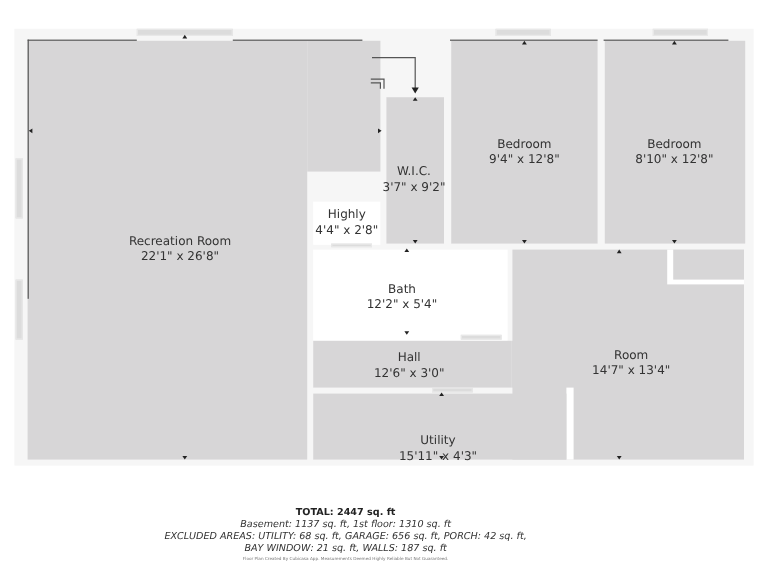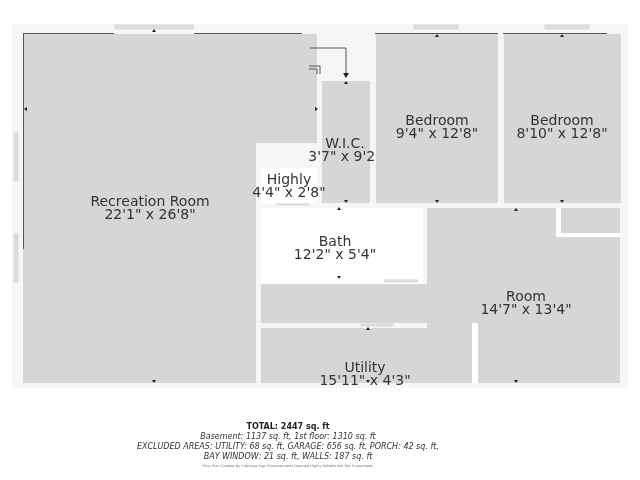--- a/index.html
+++ b/index.html
@@ -6,21 +6,21 @@
   body { width:640px; height:480px; position:relative; overflow:hidden;
          font-family:"DejaVu Sans", sans-serif; color:#333; }
   .plan { position:absolute; left:0; top:0; width:640px; height:400px; }
   .outline { position:absolute; left:12px; top:24px; width:616px; height:364px;
              background:#f6f6f6; }
   .room { position:absolute; background:#d7d6d7; }
   .white { position:absolute; background:#ffffff; }
   .wall-top { position:absolute; height:1px; background:#555; }
   .wall-left { position:absolute; width:1px; background:#555; }
   .window { position:absolute; background:#dcdcdc; border:1px solid #e8e8e8; box-sizing:border-box; }
-  .label { position:absolute; text-align:center; font-size:14px; line-height:13px; color:#333;
+  .label { position:absolute; text-align:center; font-size:10px; line-height:13px; color:#333;
            transform:translate(-50%,-50%); white-space:nowrap; }
   .tick { position:absolute; width:0; height:0; }
   .tick.up { border-left:2px solid transparent; border-right:2px solid transparent; border-bottom:3px solid #222; }
   .tick.down { border-left:2px solid transparent; border-right:2px solid transparent; border-top:3px solid #222; }
   .tick.left { border-top:2px solid transparent; border-bottom:2px solid transparent; border-right:3px solid #222; }
   .tick.right { border-top:2px solid transparent; border-bottom:2px solid transparent; border-left:3px solid #222; }
   .footer { position:absolute; left:0; width:576px; text-align:center; }
   .total { top:422px; font-size:8px; font-weight:bold; color:#222; }
   .line { font-size:8px; color:#333; line-height:10px;font-style:italic; }
   .l1 { top:432px; } .l2 { top:442px; } .l3 { top:452px;text-align:center; }
@@ -95,20 +95,24 @@
   <div class="white" style="left:261px;top:208px;width:162px;height:76px;"></div>
   <div class="window" style="left:384px;top:279px;width:34px;height:4px;"></div>
   <div class="tick up" style="left:337px;top:207px;"></div>
   <div class="tick down" style="left:337px;top:276px;"></div>
   <div class="label" style="left:335px;top:248px;">
     <div>Bath</div>
     <div>12'2" x 5'4"</div>
   </div>
 
   <div class="room" style="left:261px;top:284px;width:165px;height:39px;"></div>
+  <div class="label" style="left:341px;top:305px;">
+    <div>Hall</div>
+    <div>12'6" x 3'0"</div>
+  </div>
 
   <div class="room" style="left:427px;top:208px;width:193px;height:175px;"></div>
   <div class="room" style="left:426px;top:284px;width:52px;height:39px;"></div>
   <div class="white" style="left:556px;top:208px;width:64px;height:29px;"></div>
   <div class="room" style="left:561px;top:208px;width:59px;height:25px;"></div>
   <div class="white" style="left:472px;top:323px;width:6px;height:60px;"></div>
   <div class="tick up" style="left:514px;top:208px;"></div>
   <div class="tick down" style="left:514px;top:380px;"></div>
   <div class="label" style="left:526px;top:303px;">
     <div>Room</div>

